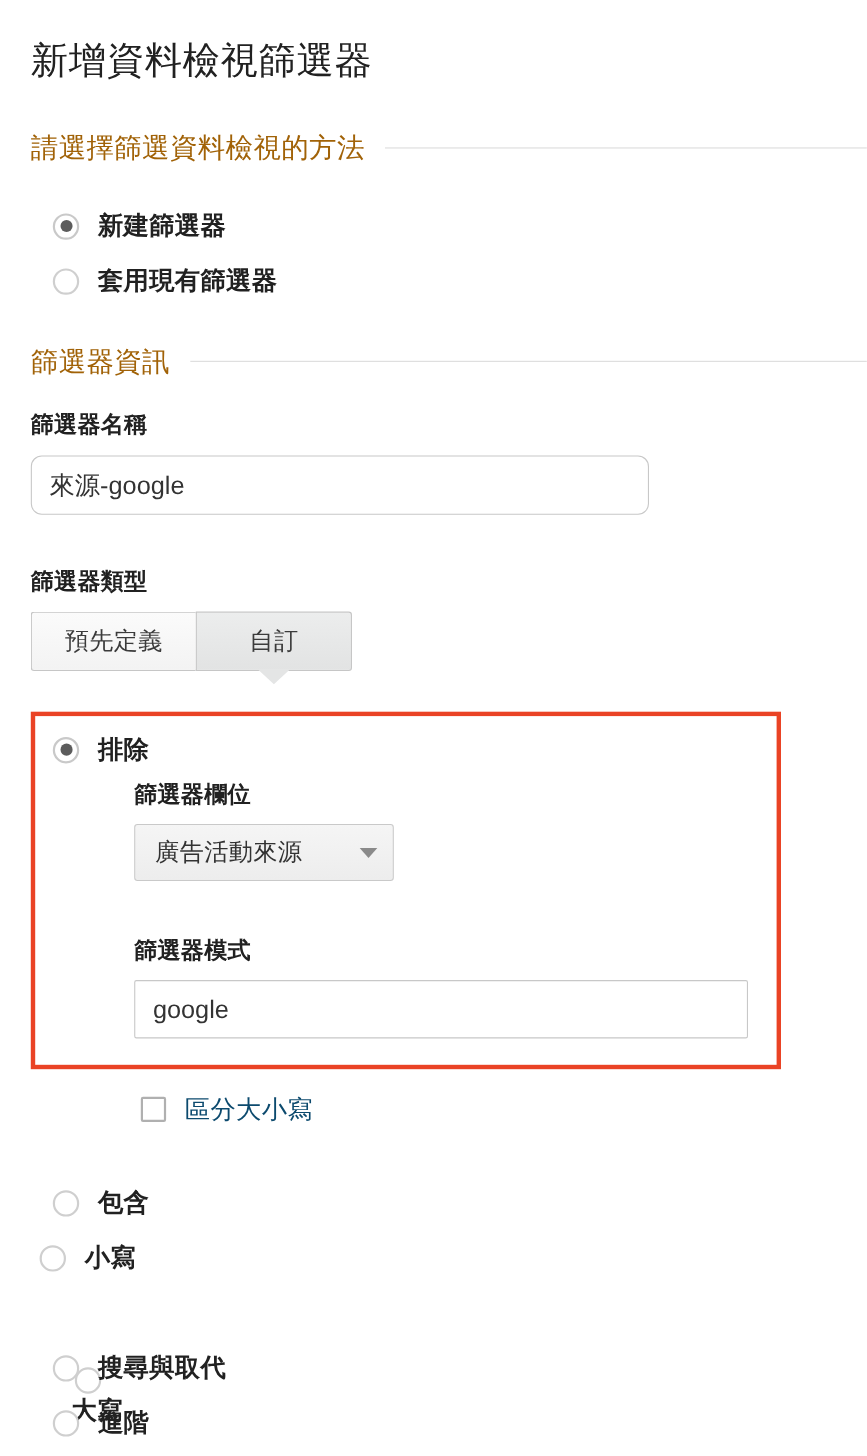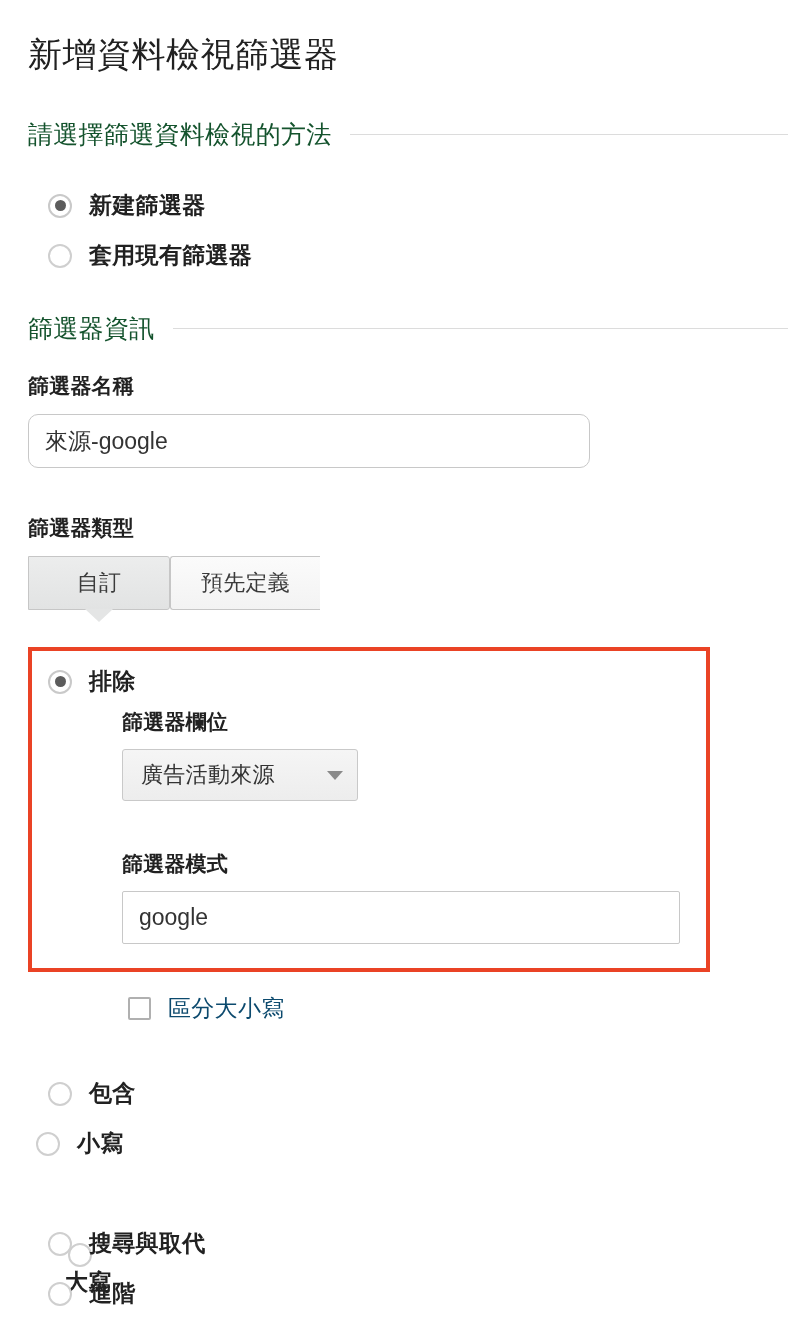--- a/index.html
+++ b/index.html
@@ -34,21 +34,21 @@
   .section-head {
     position: absolute;
     left: 28px;
     right: 0px;
     display: flex;
     align-items: center;
   }
   .section-head .sh-text {
     font-size: 25px;
     font-weight: 400;
-    color: #14532d;
+    color: #a16207;
     white-space: nowrap;
     padding-right: 18px;
     letter-spacing: 0.3px;
   }
   .section-head .sh-rule {
     flex: 1 1 auto;
     height: 1px;
     background: #dcdcdc;
   }
   #sec-method { top: 118px; }
@@ -266,27 +266,27 @@
   <div class="section-head" id="sec-info">
     <span class="sh-text">篩選器資訊</span>
     <span class="sh-rule"></span>
   </div>
 
   <div class="field-label" style="left:28px; top:372px;">篩選器名稱</div>
   <input class="text-input" style="left: 28px; top: 414px; width: 562px; height: 54px; border-radius: 10px;" value="來源-google">
 
   <div class="field-label" style="left:28px; top:514px;">篩選器類型</div>
   <div class="tabs">
+    <div class="tab first">
+      <span>預先定義</span>
+    </div>
     <div class="tab last">
       <span>自訂</span>
       <span class="tab-notch"></span>
     </div>
-    <div class="tab first">
-      <span>預先定義</span>
-    </div>
   </div>
 
   <div class="highlight-box"></div>
 
   <div class="radio-row" style="left:48px; top:666px;">
     <span class="radio checked"></span>
     <span class="radio-label">排除</span>
   </div>
 
   <div class="field-label" style="left:122px; top:708px;">篩選器欄位</div>

